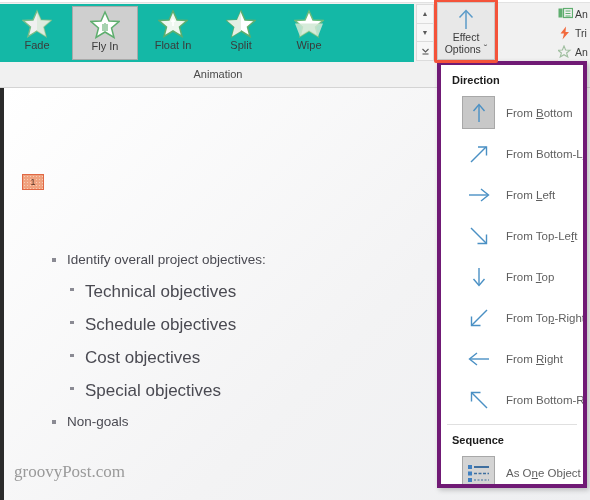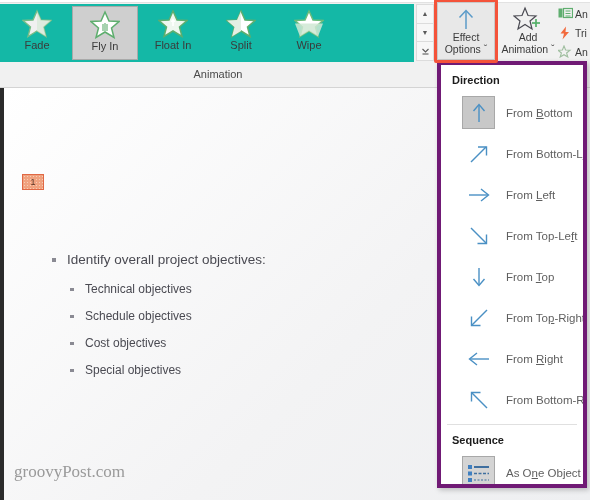--- a/index.html
+++ b/index.html
@@ -166,21 +166,21 @@
     position: relative;
     font-size: 13.5px; color: #4a4a52;
     padding-left: 17px; margin-bottom: 15px;
   }
   .b1::before {
     content: ""; position: absolute; left: 2px; top: 6px;
     width: 4px; height: 4px; background: #8a8a93;
   }
   .b2 {
     position: relative;
-    font-size: 12px; color: #4a4a52;
+    font-size: 17px; color: #4a4a52;
     padding-left: 35px; margin-bottom: 13px;
   }
   .b2::before {
     content: ""; position: absolute; left: 20px; top: 5.5px;
     width: 3.5px; height: 3.5px; background: #8a8a93;
   }
   #watermark {
     position: absolute; left: 10px; top: 374px;
     font-family: "Liberation Serif", serif;
     font-size: 17px; color: #9a9a9a;
@@ -322,32 +322,20 @@
         <polyline points="7.5,11.5 14,4.5 20.5,11.5" fill="none" stroke="#5b9bc9" stroke-width="1.5"></polyline>
       </svg>
       <span class="eo-label">Effect</span>
       <span class="eo-label">
         <span>Options</span>
         <span>ˇ</span>
       </span>
     </div>
     <div id="effect-highlight"></div>
 
-    <div id="add-animation">
-      <svg width="30" height="26" viewBox="0 0 30 26">
-        <polygon points="12,2 15,9.5 23,10 17,15 19,23 12,18.5 5,23 7,15 1,10 9,9.5" fill="none" stroke="#4a4a52" stroke-width="1.2"></polygon>
-        <line x1="23" y1="13" x2="23" y2="21" stroke="#55b06a" stroke-width="1.7"></line>
-        <line x1="19" y1="17" x2="27" y2="17" stroke="#55b06a" stroke-width="1.7"></line>
-      </svg>
-      <span class="aa-label">Add</span>
-      <span class="aa-label">
-        <span>Animation</span>
-        <span>ˇ</span>
-      </span>
-    </div>
 
     <div id="right-cmds">
       <div class="rc-row" style="top:1px;">
         <svg width="15" height="13" viewBox="0 0 15 13">
           <rect x="0.5" y="1.5" width="4" height="9" fill="#5fae6f"></rect>
           <rect x="5.5" y="1.5" width="9" height="9" fill="none" stroke="#5fae6f" stroke-width="1.2"></rect>
           <line x1="7.5" y1="4" x2="12.5" y2="4" stroke="#5fae6f" stroke-width="1"></line>
           <line x1="7.5" y1="6.5" x2="12.5" y2="6.5" stroke="#5fae6f" stroke-width="1"></line>
           <line x1="7.5" y1="9" x2="12.5" y2="9" stroke="#5fae6f" stroke-width="1"></line>
         </svg>
@@ -373,20 +361,21 @@
 
       <div id="anim-badge">1</div>
 
 
       <div id="bullets">
         <div class="b1">Identify overall project objectives:</div>
         <div class="b2">Technical objectives</div>
         <div class="b2">Schedule objectives</div>
         <div class="b2">Cost objectives</div>
         <div class="b2">Special objectives</div>
+        <div class="b1">Non-goals</div>
       </div>
 
       <div id="watermark">groovyPost.com</div>
     </div>
     <div id="slide-leftedge"></div>
   </div>
 
   <div id="eo-menu">
 
     <div class="menu-header">Direction</div>

